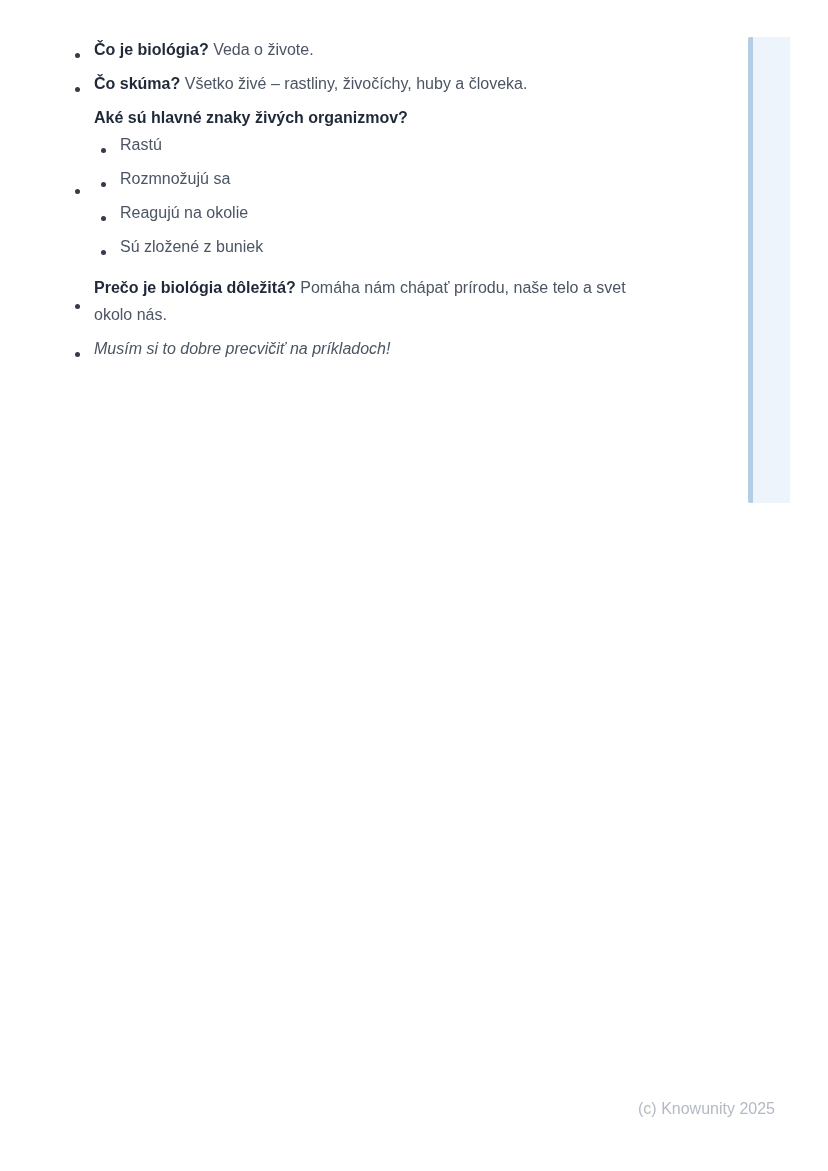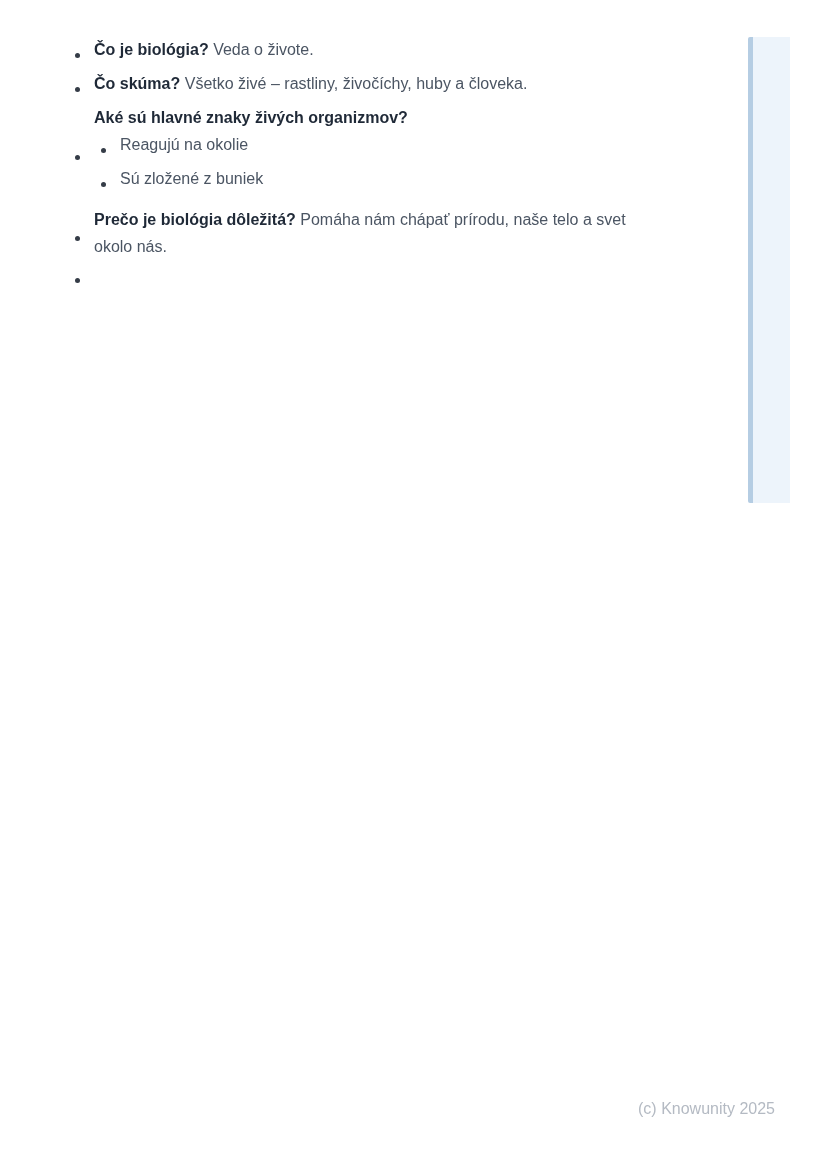--- a/index.html
+++ b/index.html
@@ -89,37 +89,46 @@
       <div class="item-body"><span class="question">Čo skúma?</span> <span>Všetko živé – rastliny, živočíchy, huby a človeka.</span></div>
     </li>
 
     <li class="item">
       <span class="dot"></span>
       <div class="item-body">
         <span class="question">Aké sú hlavné znaky živých organizmov?</span>
         <ul class="sub-list">
           <li class="item">
             <span class="dot"></span>
+            <div class="item-body">Rastú</div>
+          </li>
+          <li class="item">
+            <span class="dot"></span>
+            <div class="item-body">Rozmnožujú sa</div>
+          </li>
+          <li class="item">
+            <span class="dot"></span>
             <div class="item-body">Reagujú na okolie</div>
           </li>
           <li class="item">
             <span class="dot"></span>
             <div class="item-body">Sú zložené z buniek</div>
           </li>
         </ul>
       </div>
     </li>
 
     <li class="item">
       <span class="dot"></span>
       <div class="item-body"><span class="question">Prečo je biológia dôležitá?</span> <span>Pomáha nám chápať prírodu, naše telo a svet okolo nás.</span></div>
     </li>
 
     <li class="item">
       <span class="dot"></span>
+      <div class="item-body"><span class="note-text">Musím si to dobre precvičiť na príkladoch!</span></div>
     </li>
 
   </ul>
 </div>
 
 <div class="page-edge"></div>
 
 <div class="footer-copyright">(c) Knowunity 2025</div>
 
 </body></html>

